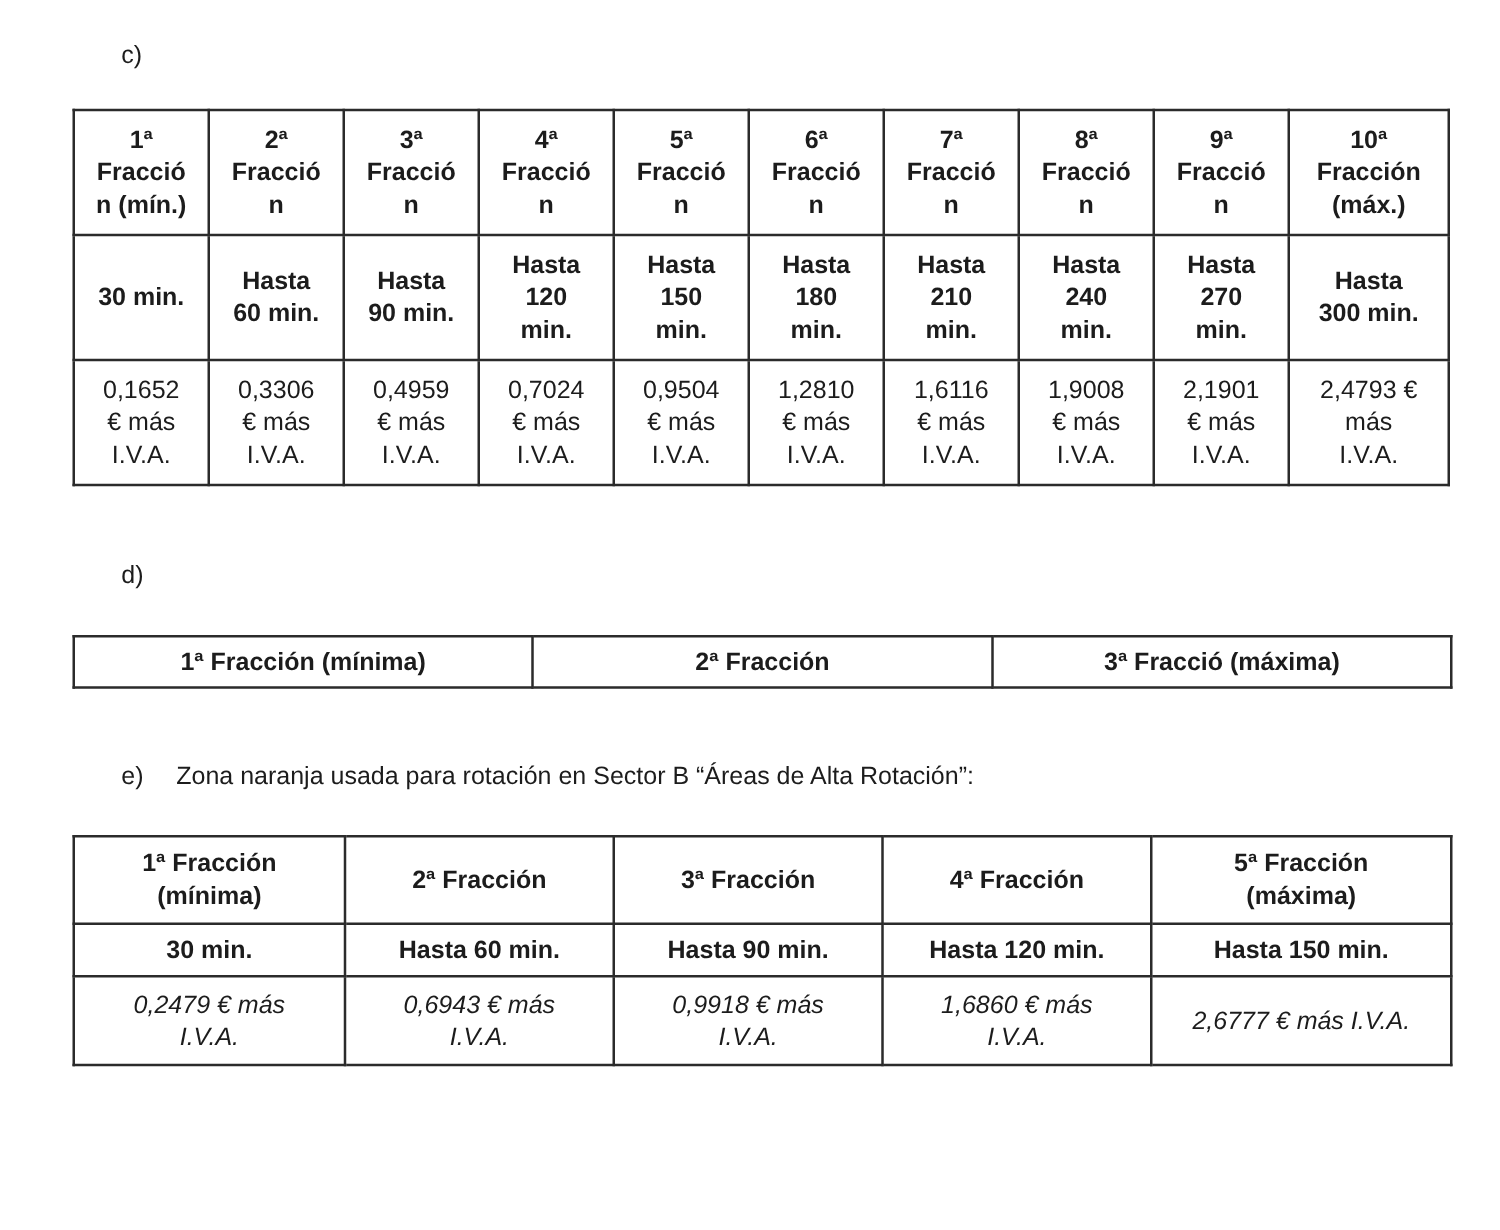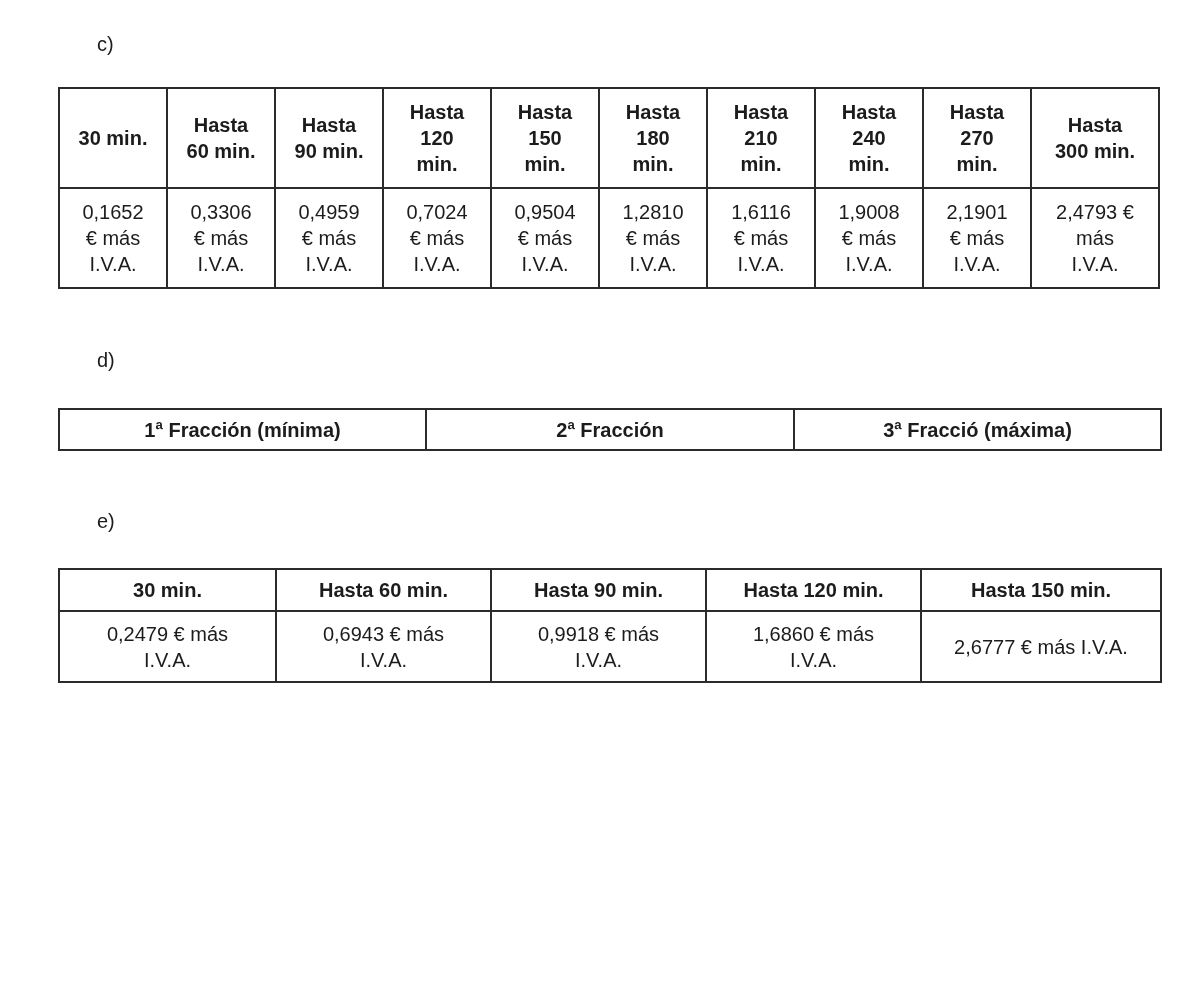--- a/index.html
+++ b/index.html
@@ -54,21 +54,21 @@
   .table-c { margin-top: 30px; width: 1100px; }
   .table-c tr { height: 100px; }
   
   .table-d { margin-top: 35px; width: 1102px; }
   .table-d tr { height: 41px; }
   .table-d td { line-height: 24px; }
   
   .table-e { margin-top: 34px; width: 1102px; }
   .table-e tr.r1 { height: 70px; }
   .table-e tr.r2 { height: 42px; }
-  .table-e tr.r3 { height: 71px; }
+  .table-e tr.r3 { height: 71px; font-style: italic; }
 </style>
 </head>
 <body>
 
 <div class="page">
 
   <div class="section-heading heading-c">
     <span class="marker">c)</span>
   </div>
 
@@ -79,20 +79,52 @@
         <col style="width:108px">
         <col style="width:108px">
         <col style="width:108px">
       <col style="width:108px">
         <col style="width:108px">
         <col style="width:108px">
         <col style="width:108px">
         <col style="width:128px">
     </colgroup>
     <tbody>
+        <tr>
+      <td class="bold">1ª
+Fracció
+n (mín.)</td>
+      <td class="bold">2ª
+Fracció
+n</td>
+      <td class="bold">3ª
+Fracció
+n</td>
+      <td class="bold">4ª
+Fracció
+n</td>
+      <td class="bold">5ª
+Fracció
+n</td>
+      <td class="bold">6ª
+Fracció
+n</td>
+      <td class="bold">7ª
+Fracció
+n</td>
+      <td class="bold">8ª
+Fracció
+n</td>
+      <td class="bold">9ª
+Fracció
+n</td>
+      <td class="bold">10ª
+Fracción
+(máx.)</td>
+    </tr>
     <tr>
       <td class="bold">30 min.</td>
       <td class="bold">Hasta
 60 min.</td>
       <td class="bold">Hasta
 90 min.</td>
       <td class="bold">Hasta
 120
 min.</td>
       <td class="bold">Hasta
@@ -162,31 +194,41 @@
         <tr>
       <td class="bold">1ª Fracción (mínima)</td>
       <td class="bold">2ª Fracción</td>
       <td class="bold">3ª Fracció (máxima)</td>
     </tr>
   </tbody>
     </table>
 
   <div class="section-heading heading-e">
     <span class="marker">e)</span>
+    <span>Zona naranja usada para rotación en Sector B “Áreas de Alta Rotación”:</span>
   </div>
 
   <table class="table-e">
     <colgroup>
       <col style="width:217px">
         <col style="width:215px">
         <col style="width:215px">
         <col style="width:215px">
         <col style="width:240px">
     </colgroup>
     <tbody>
+        <tr class="r1">
+      <td class="bold">1ª Fracción
+(mínima)</td>
+      <td class="bold">2ª Fracción</td>
+      <td class="bold">3ª Fracción</td>
+      <td class="bold">4ª Fracción</td>
+      <td class="bold">5ª Fracción
+(máxima)</td>
+    </tr>
     <tr class="r2">
       <td class="bold">30 min.</td>
       <td class="bold">Hasta 60 min.</td>
       <td class="bold">Hasta 90 min.</td>
       <td class="bold">Hasta 120 min.</td>
       <td class="bold">Hasta 150 min.</td>
     </tr>
     <tr class="r3">
       <td>0,2479 € más
 I.V.A.</td>

